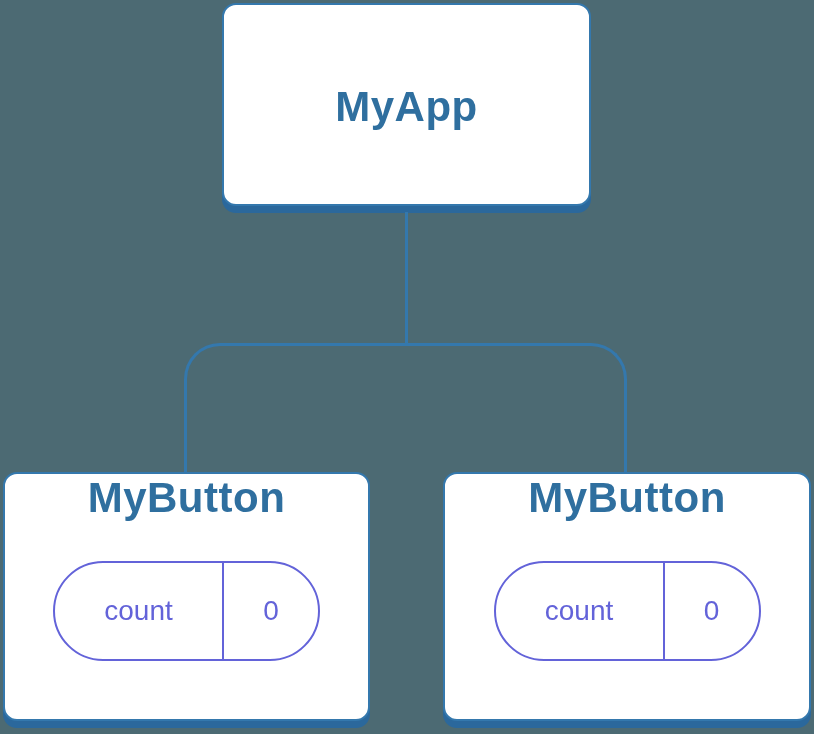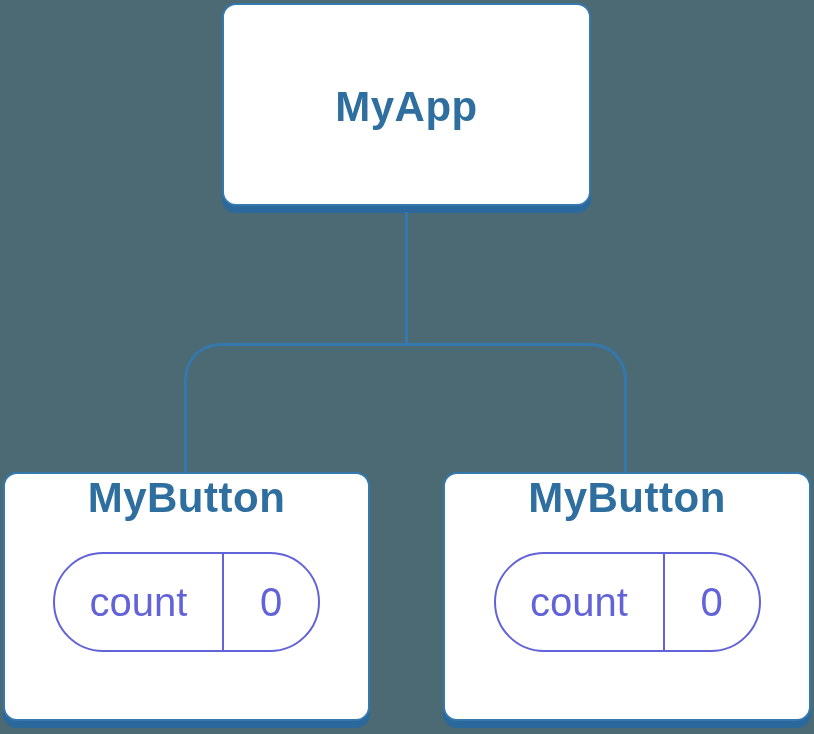--- a/index.html
+++ b/index.html
@@ -66,28 +66,28 @@
     height:249px;
     flex-direction:column;
     align-items:center;
   }
   .node-child .node-label{
   }
   .node-child-left{ left:3px;  width:367px; }
   .node-child-right{ left:443px; width:368px; }
   .state-pill{
     box-sizing:border-box;
-    margin-top:30px;
+    margin-top:39px;
     width:267px;
     height:100px;
     border:2px solid var(--state-accent);
     border-radius:50px;
     display:flex;
     color:var(--state-accent);
-    font-size:40px;
+    font-size:28px;
     line-height:1;
     background:var(--node-fill);
   }
   .state-key{
     flex:1 1 auto;
     display:flex;
     align-items:center;
     justify-content:center;
   }
   .state-value{

